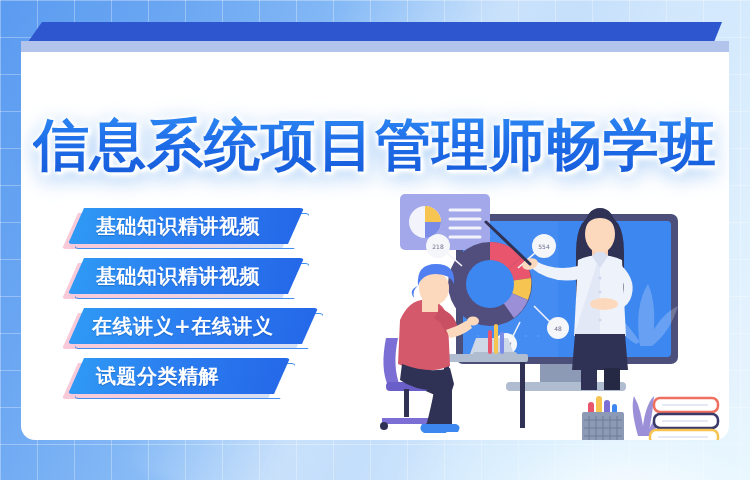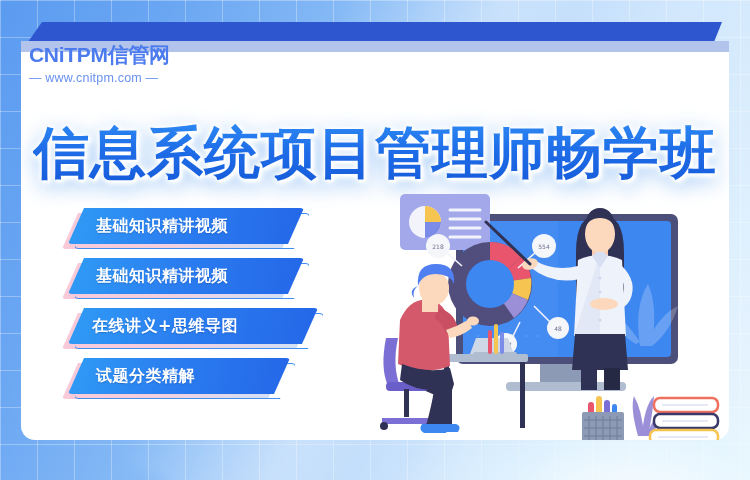--- a/index.html
+++ b/index.html
@@ -72,21 +72,20 @@
     font-family: "DejaVu Sans", "Liberation Sans", sans-serif;
     font-size: 56px; font-weight: bold;
     letter-spacing: 1px;
     background: linear-gradient(180deg, #2f8ef5 0%, #1f6de8 45%, #1457d8 100%);
     -webkit-background-clip: text; background-clip: text;
     color: transparent; -webkit-text-fill-color: transparent;
     filter:
       drop-shadow(0 0 2px #ffffff) drop-shadow(0 0 3px #ffffff)
       drop-shadow(2px 2px 0 rgba(255,255,255,0.95))
       drop-shadow(0 5px 10px rgba(90,160,240,0.45));
-    margin-top: 8px;
   }
   
   .badges { position: absolute; left: 68px; top: 208px; }
   .badge-wrap { position: relative; height: 36px; margin-bottom: 14px; }
   .badge-shadow {
     position: absolute; left: -6px; top: 5px;
     height: 36px;
     background: linear-gradient(90deg, #f9c9d8 0%, #f6cfdc 40%, #cfe2f8 100%);
     clip-path: polygon(16px 0, 100% 0, calc(100% - 16px) 100%, 0 100%);
     border-radius: 4px;
@@ -102,21 +101,21 @@
     position: absolute; left: 0; top: 0;
     height: 36px;
     display: flex; align-items: center;
     padding: 0 26px 0 28px;
     background: linear-gradient(100deg, #2f9cf5 0%, #2b7ef0 45%, #2467e8 100%);
     clip-path: polygon(16px 0, 100% 0, calc(100% - 16px) 100%, 0 100%);
     border-radius: 4px;
   }
   .badge-text {
     font-family: "DejaVu Serif", "Liberation Serif", serif;
-    font-size: 16px; font-weight: bold; color: #ffffff;
+    font-size: 20px; font-weight: bold; color: #ffffff;
     letter-spacing: 0.5px; white-space: nowrap;
     text-shadow: 0 1px 1px rgba(12,60,140,0.35);
     text-align: right;
   }
   
   .illus { position: absolute; left: 378px; top: 186px; width: 344px; height: 254px; }
   .illus svg { display: block; }
   
 </style>
 </head>
@@ -127,24 +126,20 @@
   <div class="bg-grid"></div>
   <div class="bg-streak"></div>
   <div class="bg-streak s2"></div>
   <div class="bg-glow"></div>
 
   <div class="top-bar"></div>
   <div class="top-bar-2"></div>
 
   <div class="card"></div>
 
-  <div class="logo-block">
-    <div class="logo-main">CNiTPM信管网</div>
-    <div class="logo-sub">— www.cnitpm.com —</div>
-  </div>
 
   <div class="headline">信息系统项目管理师畅学班</div>
 
   <div class="badges">
 
     <div class="badge-wrap">
       <div class="badge-shadow" style="width:236px"></div>
       <div class="badge-outline" style="width:236px"></div>
       <div class="badge" style="width:236px">
         <span class="badge-text">基础知识精讲视频</span>
@@ -156,21 +151,21 @@
       <div class="badge-outline" style="width:236px"></div>
       <div class="badge" style="width:236px">
         <span class="badge-text">基础知识精讲视频</span>
       </div>
     </div>
 
     <div class="badge-wrap">
       <div class="badge-shadow" style="width:250px"></div>
       <div class="badge-outline" style="width:250px"></div>
       <div class="badge" style="width:250px;padding-left:24px;padding-right:22px">
-        <span class="badge-text">在线讲义+思维导图</span>
+        <span class="badge-text">在线讲义+在线讲义</span>
       </div>
     </div>
 
     <div class="badge-wrap">
       <div class="badge-shadow" style="width:222px"></div>
       <div class="badge-outline" style="width:222px"></div>
       <div class="badge" style="width:222px">
         <span class="badge-text">试题分类精解</span>
       </div>
     </div>

